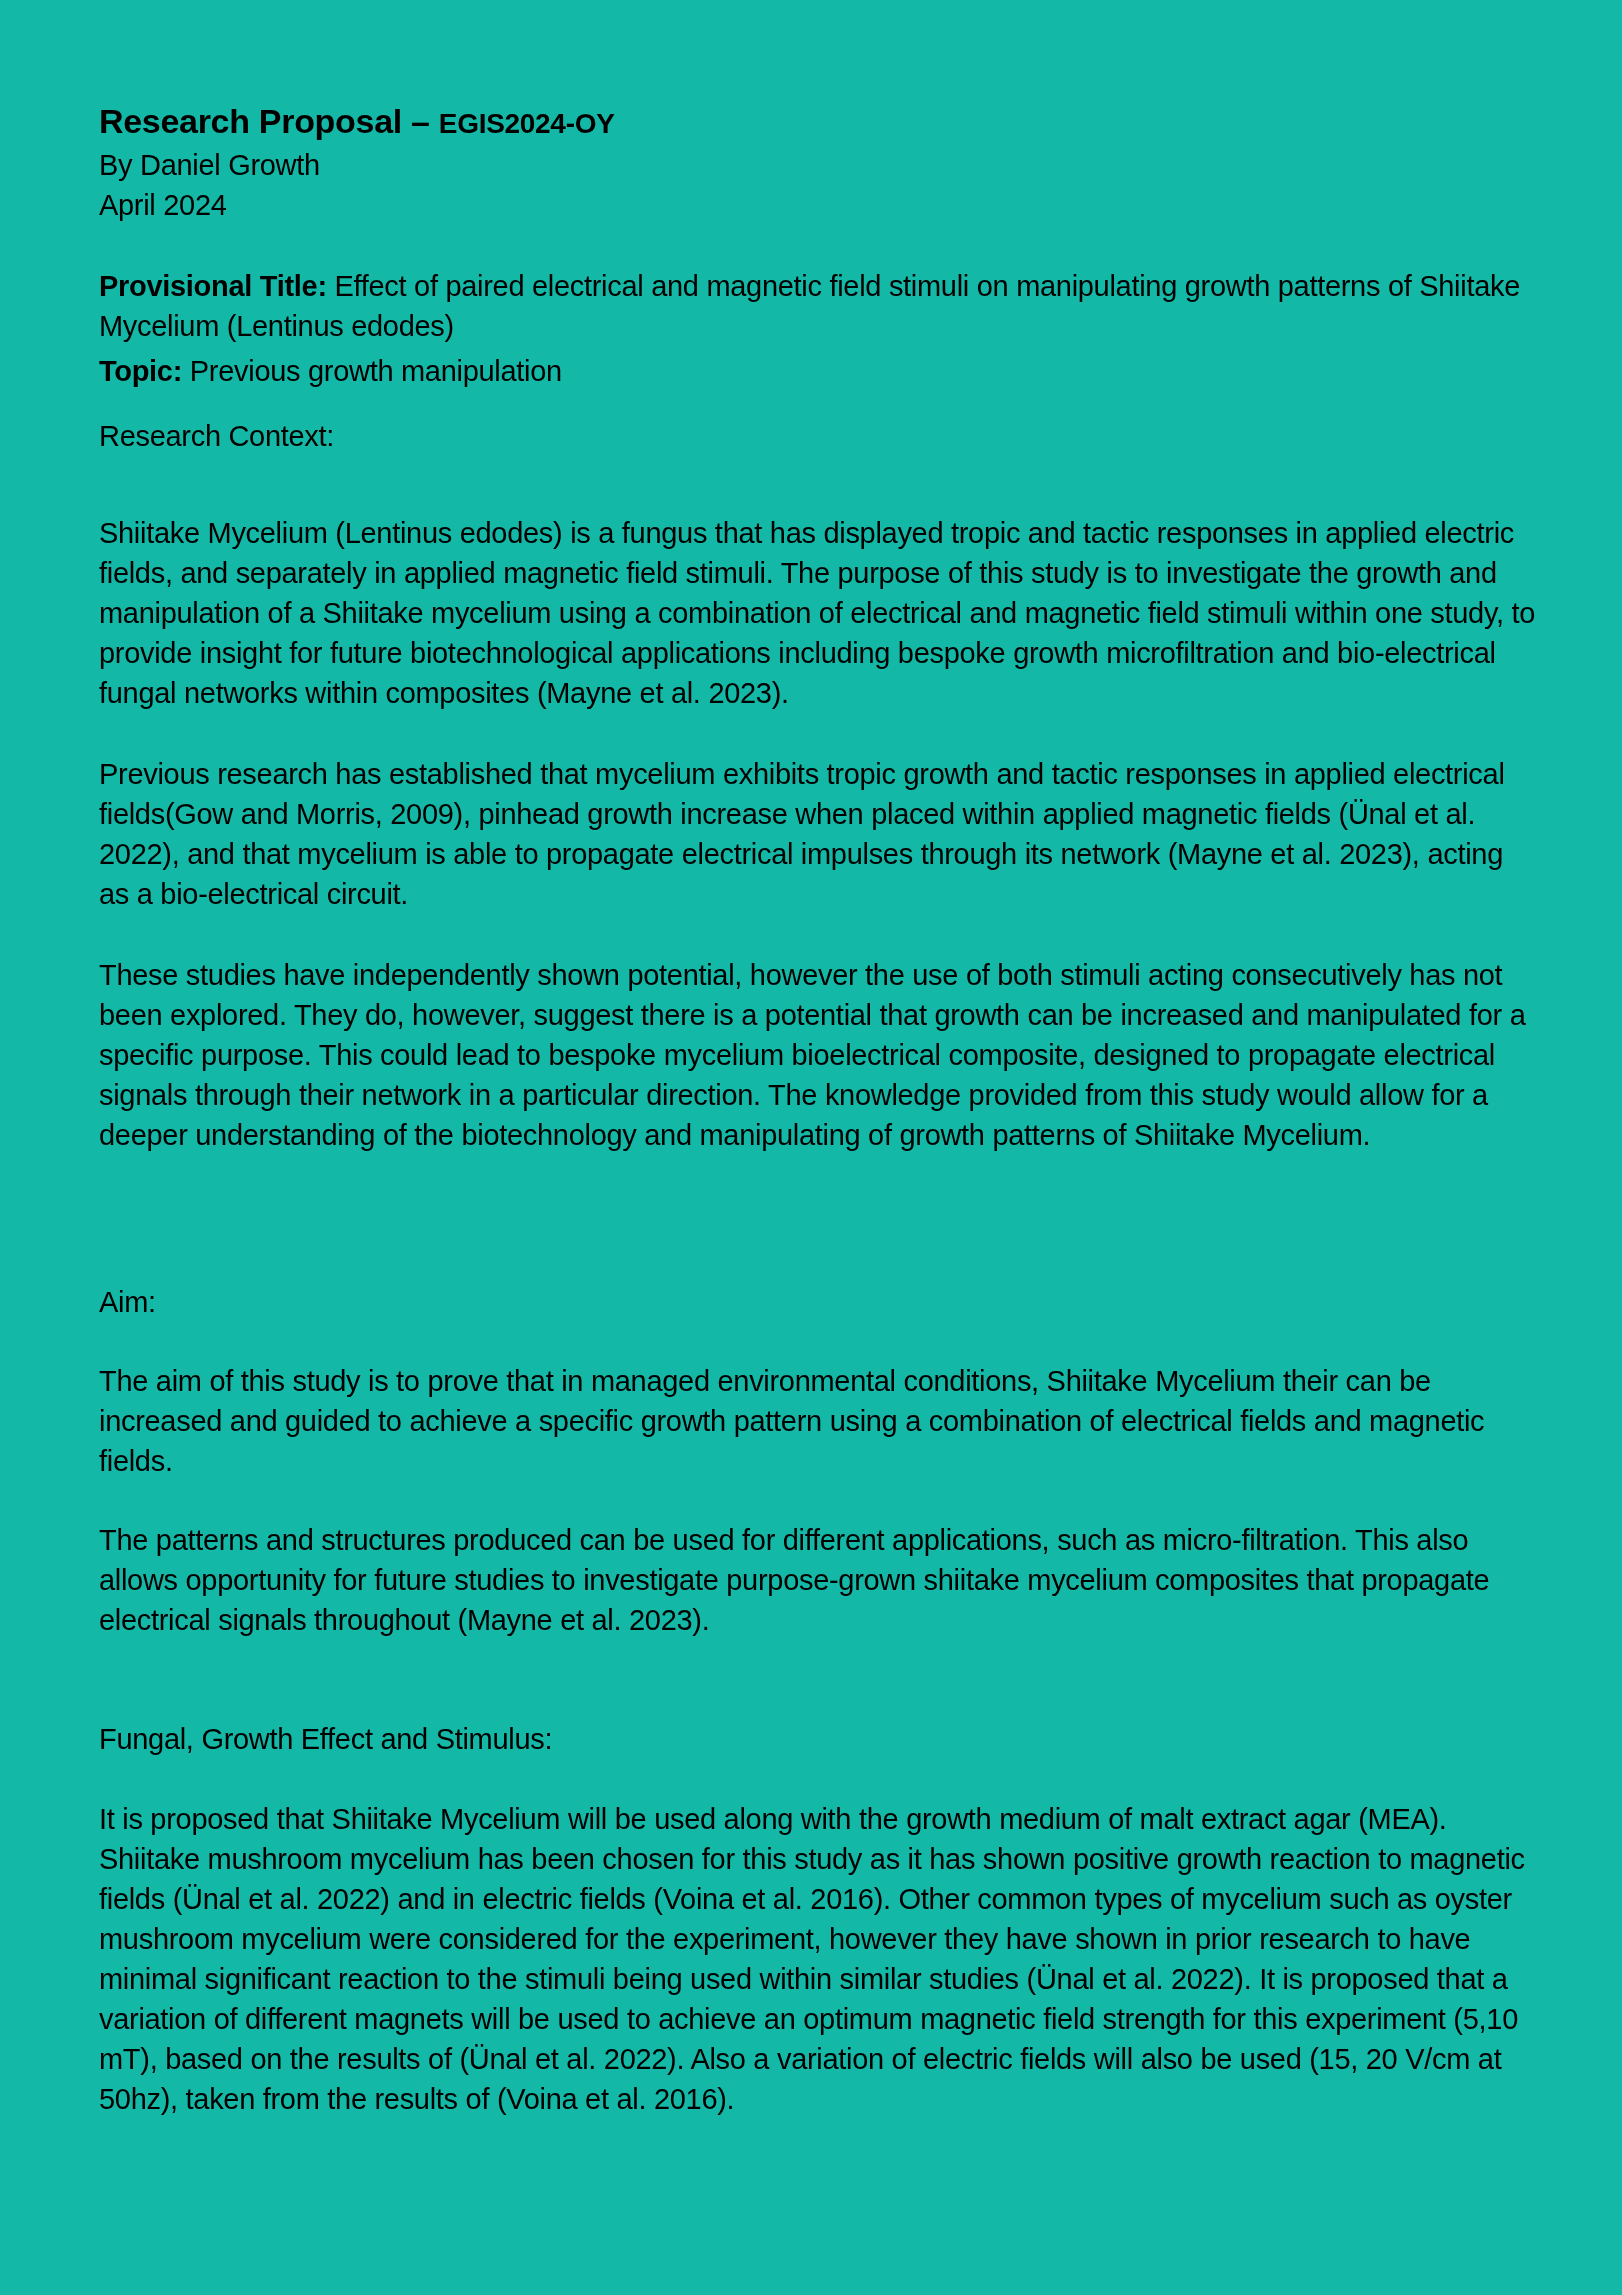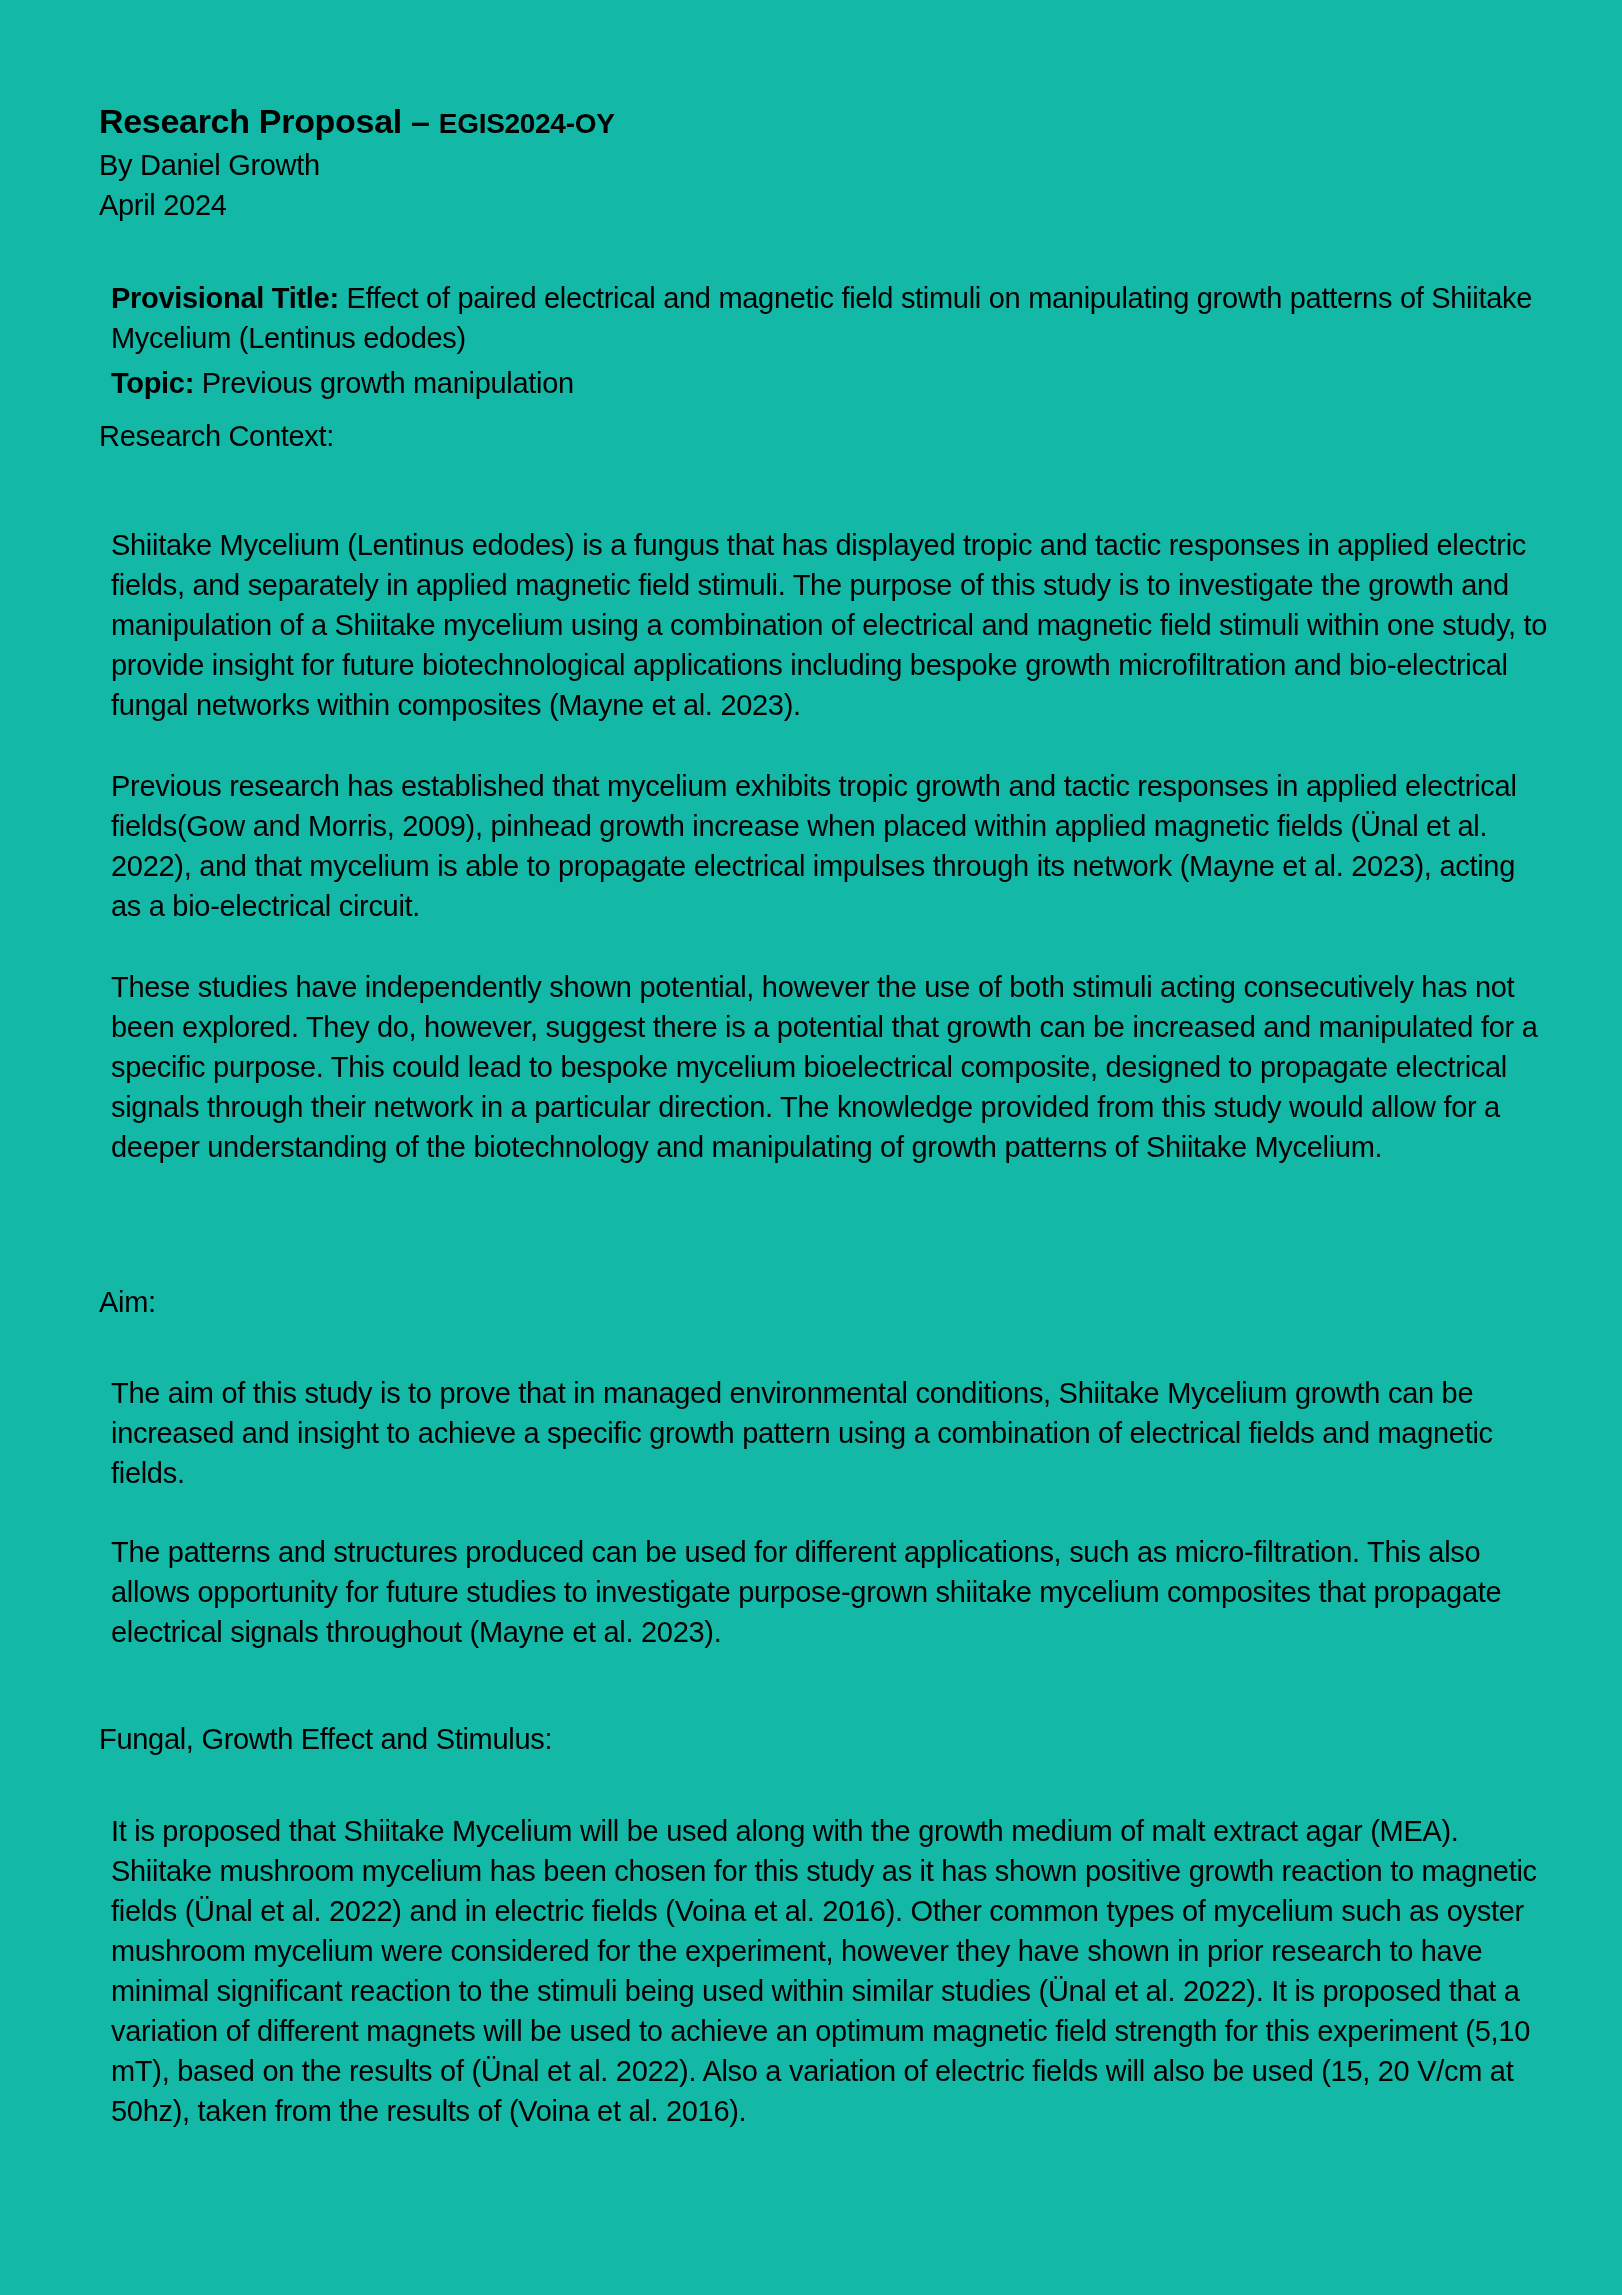--- a/index.html
+++ b/index.html
@@ -20,21 +20,21 @@
   b.lbl { font-weight: bold; }
   .h-context { position: absolute; top: 416px; }
   .p1 { position: absolute; top: 513px; width: 1438px; }
   .p2 { position: absolute; top: 754px; width: 1427px; }
   .p3 { position: absolute; top: 955px; width: 1443px; }
   .h-aim { position: absolute; top: 1282px; }
   .p4 { position: absolute; top: 1361px; width: 1443px; }
   .p5 { position: absolute; top: 1520px; width: 1443px; }
   .h-fungal { position: absolute; top: 1719px; }
   .p6 { position: absolute; top: 1799px; width: 1443px; }
-  p { margin: 12px; }
+  p { margin: 0; }
 </style>
 </head>
 <body>
 
 <div class="page">
   <div class="content">
 
     <div class="title"><span>Research Proposal – </span><span class="code">EGIS2024-OY</span></div>
 
     <div class="byline body-text">By Daniel Growth</div>
@@ -43,21 +43,21 @@
     <p class="prov body-text"><b class="lbl">Provisional Title:</b><span> Effect of paired electrical and magnetic field stimuli on manipulating growth patterns of Shiitake Mycelium (Lentinus edodes)</span></p>
 
     <p class="topic body-text"><b class="lbl">Topic:</b><span> Previous growth manipulation</span></p>
 
     <div class="h-context body-text">Research Context:</div>
     <p class="p1 body-text">Shiitake Mycelium (Lentinus edodes) is a fungus that has displayed tropic and tactic responses in applied electric fields, and separately in applied magnetic field stimuli. The purpose of this study is to investigate the growth and manipulation of a Shiitake mycelium using a combination of electrical and magnetic field stimuli within one study, to provide insight for future biotechnological applications including bespoke growth microfiltration and bio-electrical fungal networks within composites (Mayne et al. 2023).</p>
     <p class="p2 body-text">Previous research has established that mycelium exhibits tropic growth and tactic responses in applied electrical fields(Gow and Morris, 2009), pinhead growth increase when placed within applied magnetic fields (Ünal et al. 2022), and that mycelium is able to propagate electrical impulses through its network (Mayne et al. 2023), acting as a bio-electrical circuit.</p>
     <p class="p3 body-text">These studies have independently shown potential, however the use of both stimuli acting consecutively has not been explored. They do, however, suggest there is a potential that growth can be increased and manipulated for a specific purpose. This could lead to bespoke mycelium bioelectrical composite, designed to propagate electrical signals through their network in a particular direction. The knowledge provided from this study would allow for a deeper understanding of the biotechnology and manipulating of growth patterns of Shiitake Mycelium.</p>
 
     <div class="h-aim body-text">Aim:</div>
-    <p class="p4 body-text">The aim of this study is to prove that in managed environmental conditions, Shiitake Mycelium growth can be increased and insight to achieve a specific growth pattern using a combination of electrical fields and magnetic fields.</p>
+    <p class="p4 body-text">The aim of this study is to prove that in managed environmental conditions, Shiitake Mycelium their can be increased and guided to achieve a specific growth pattern using a combination of electrical fields and magnetic fields.</p>
     <p class="p5 body-text">The patterns and structures produced can be used for different applications, such as micro-filtration. This also allows opportunity for future studies to investigate purpose-grown shiitake mycelium composites that propagate electrical signals throughout (Mayne et al. 2023).</p>
 
     <div class="h-fungal body-text">Fungal, Growth Effect and Stimulus:</div>
     <p class="p6 body-text">It is proposed that Shiitake Mycelium will be used along with the growth medium of malt extract agar (MEA). Shiitake mushroom mycelium has been chosen for this study as it has shown positive growth reaction to magnetic fields (Ünal et al. 2022) and in electric fields (Voina et al. 2016). Other common types of mycelium such as oyster mushroom mycelium were considered for the experiment, however they have shown in prior research to have minimal significant reaction to the stimuli being used within similar studies (Ünal et al. 2022). It is proposed that a variation of different magnets will be used to achieve an optimum magnetic field strength for this experiment (5,10 mT), based on the results of (Ünal et al. 2022). Also a variation of electric fields will also be used (15, 20 V/cm at 50hz), taken from the results of (Voina et al. 2016).</p>
 
   </div>
 </div>
 
 
 </body></html>

